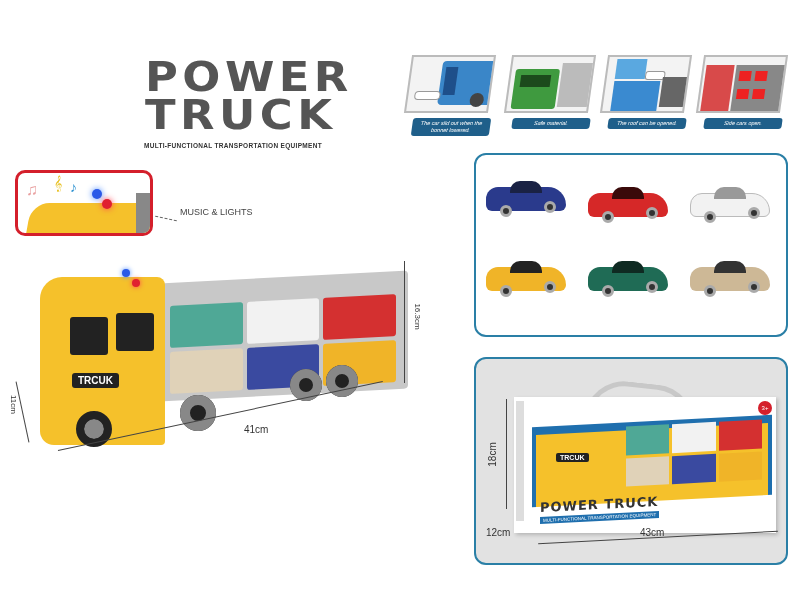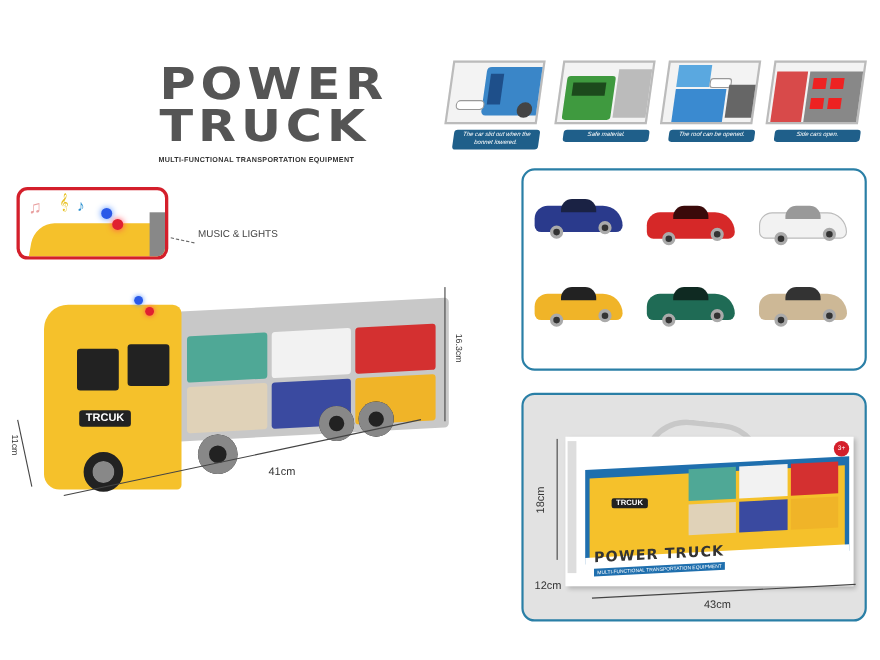--- a/index.html
+++ b/index.html
@@ -174,15 +174,15 @@
     </div>
     <div style="position:absolute;left:42px;top:56px;padding:1px 4px;background:#222;color:#fff;font-size:7px;font-weight:bold;border-radius:2px">TRCUK</div>
     <div style="position:absolute;left:18px;top:104px;width:240px;height:22px;background:#fff;transform:skewY(-3deg)"></div>
     <div style="position:absolute;left:26px;top:100px;font-family:'DejaVu Sans',sans-serif;font-weight:bold;font-size:13px;color:#333;letter-spacing:1px;transform:skewY(-3deg)">POWER TRUCK</div>
     <div style="position:absolute;left:26px;top:117px;font-size:4.5px;color:#fff;background:#1f6fae;padding:1px 3px;transform:skewY(-3deg)">MULTI-FUNCTIONAL TRANSPORTATION EQUIPMENT</div>
     <div style="position:absolute;left:244px;top:4px;width:14px;height:14px;background:#d41f2b;border-radius:50%;color:#fff;font-size:6px;text-align:center;line-height:14px">3+</div>
   </div>
   <div style="position:absolute;left:30px;top:40px;height:110px;border-left:1px solid #444"></div>
   <div style="position:absolute;left:62px;top:178px;width:240px;border-top:1px solid #444;transform:rotate(-3deg)"></div>
   <div class="dim-text" style="left:4px;top:90px;transform:rotate(-90deg)">18cm</div>
-  <div class="dim-text" style="left:164px;top:186px">43cm</div>
+  <div class="dim-text" style="left:164px;top:168px">43cm</div>
   <div class="dim-text" style="left:10px;top:168px">12cm</div>
 </div>
 
 </body></html>

